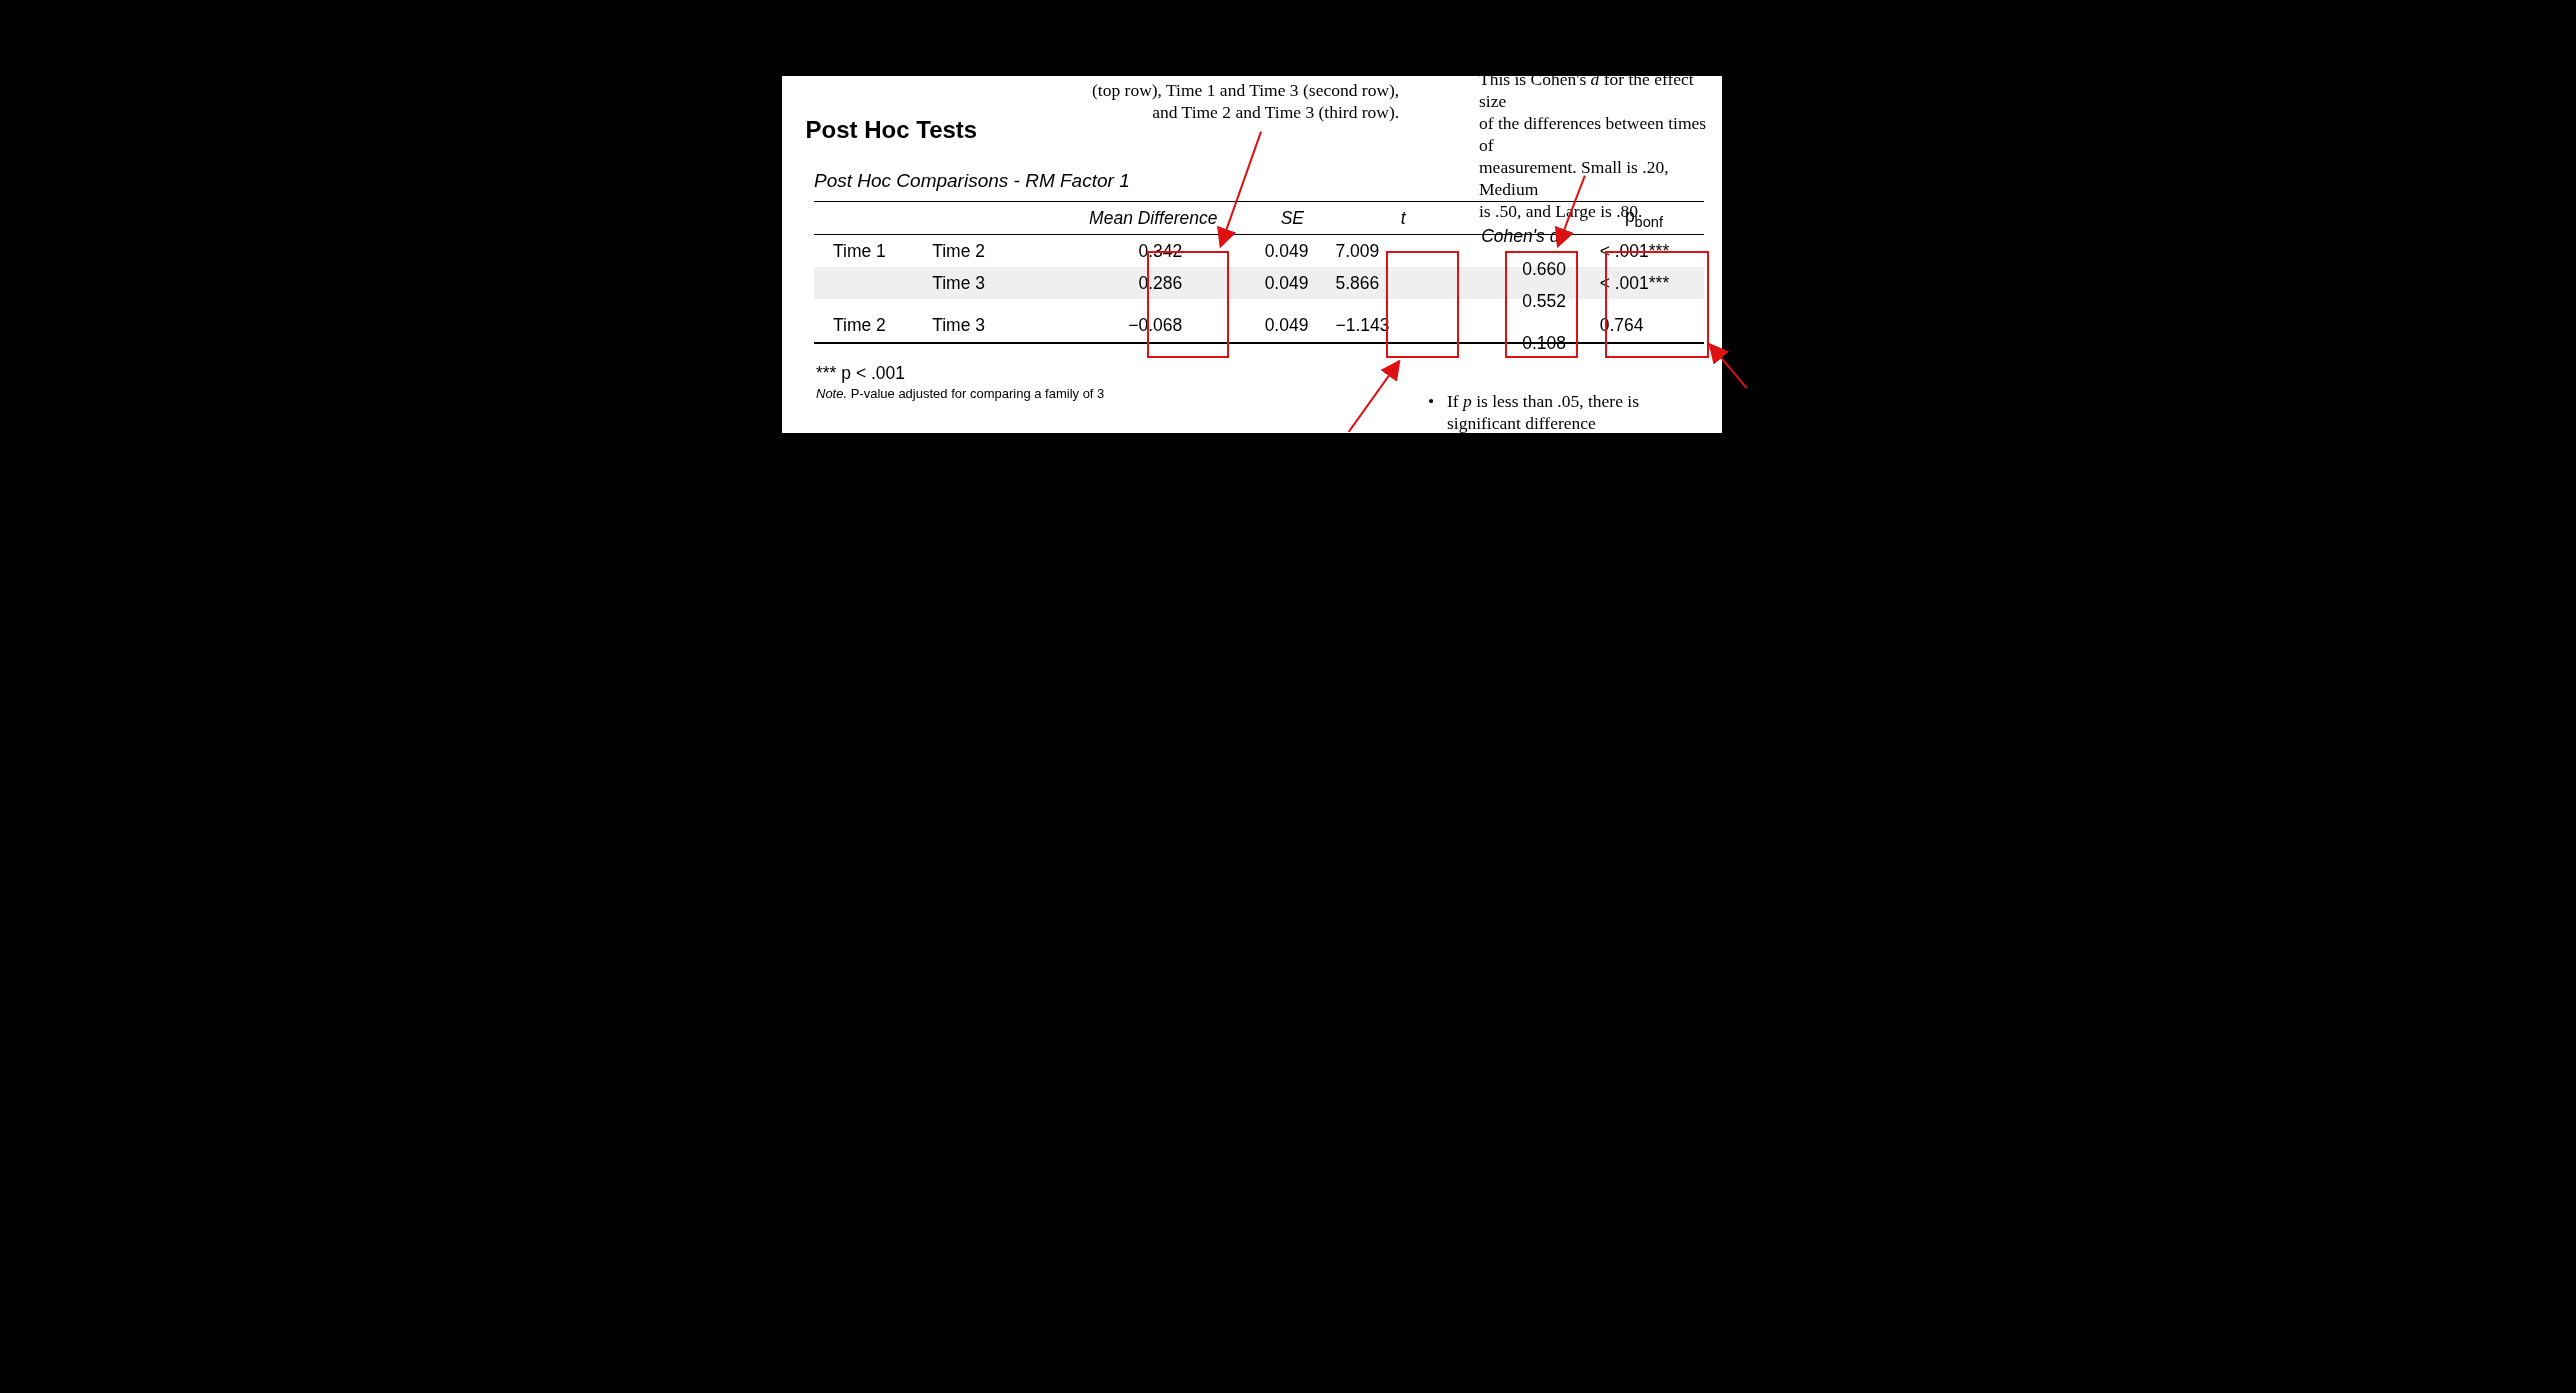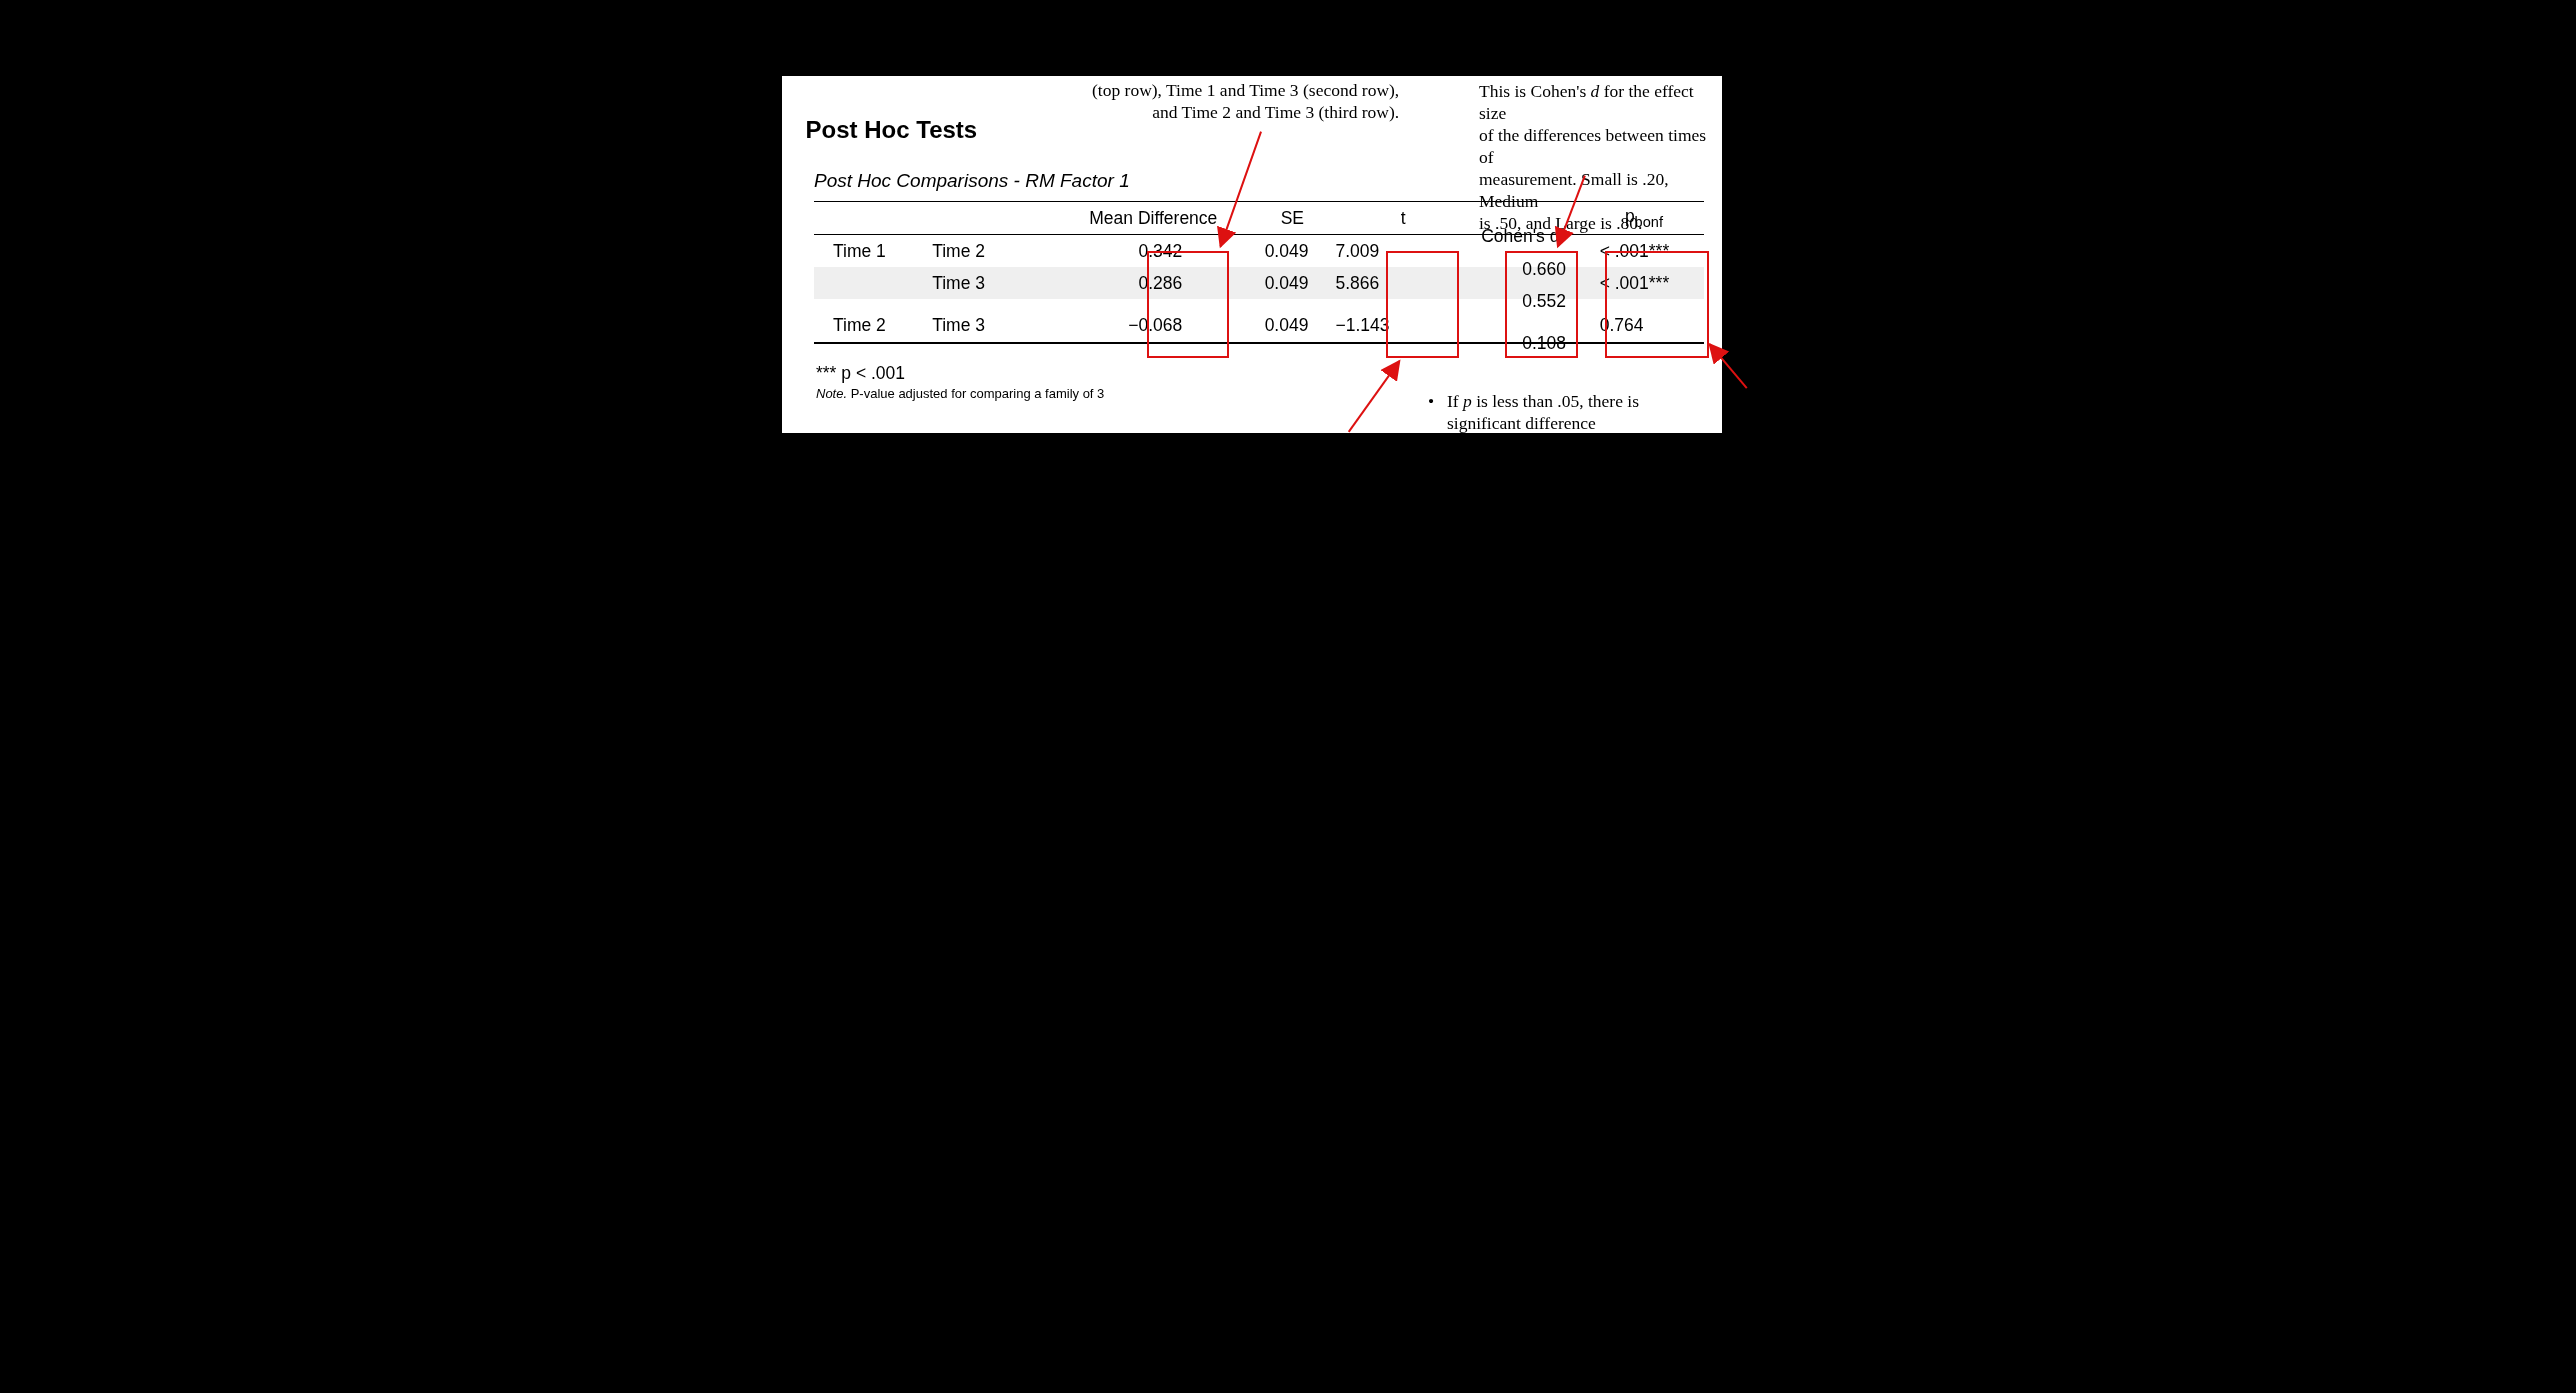--- a/index.html
+++ b/index.html
@@ -14,21 +14,21 @@
   .hr-mid{border-top:1.3px solid #000;}
   .hr-bot{border-top:2px solid #000;}
   .row{display:flex;align-items:center;height:32px;font-size:17.5px;}
   .c1{width:115px;padding-left:19px;}
   .c2{width:125px;}
   .c3{width:165px;text-align:right;padding-right:27px;}
   .c4{width:115px;text-align:right;padding-right:27px;}
   .c5{width:108px;text-align:left;padding-right:27px;}
   .c6{width:128px;text-align:right;padding-right:27px;margin-top:36px;}
   .c7{width:121px;text-align:left;padding-left:6.7px;}
-  .head .c3,.head .c4,.head .c5,.head .c6{text-align:center;padding-right:0;}
+  .head .c3,.head .c4,.head .c5,.head .c6{text-align:center;padding-right:0;font-style:italic;}
   .head .c7{text-align:center;padding-left:0;}
   .head{font-size:17.5px;}
   .shade{background:#efefef;}
   .footnote1{position:absolute;left:34px;top:287px;font-size:17.5px;}
   .footnote2{position:absolute;left:34px;top:310px;font-size:13px;}
   .footnote2 .noteword{font-style:italic;}
 
   
   .ann{position:absolute;font-family:'Times New Roman',Times,serif;font-size:17.5px;line-height:1.25;color:#000;}
   .bullet-row{display:flex;}
@@ -93,21 +93,21 @@
 
     <div class="footnote1">*** p &lt; .001</div>
     <div class="footnote2">
       <span class="noteword">Note.</span><span> P-value adjusted for comparing a family of 3</span>
     </div>
 
     <div class="ann" style="left:310px;top:4px;text-align:right;">
       <span>(top row), Time 1 and Time 3 (second row),</span><br>
       <span>and Time 2 and Time 3 (third row).</span>
     </div>
-    <div class="ann" style="left:697px;top:-6.7px;margin-top:12px;">
+    <div class="ann" style="left:697px;top:-6.7px;">
       <span>This is Cohen's </span><span style="font-style:italic;">d</span><span> for the effect size</span><br>
       <span>of the differences between times of</span><br>
       <span>measurement. Small is .20, Medium</span><br>
       <span>is .50, and Large is .80.</span>
     </div>
     <div class="ann" style="left:646px;top:315px;">
       <div class="bullet-row">
         <div class="bullet-dot">•</div>
         <div>
           <span>If </span><span style="font-style:italic;">p</span><span> is less than .05, there is</span><br>

